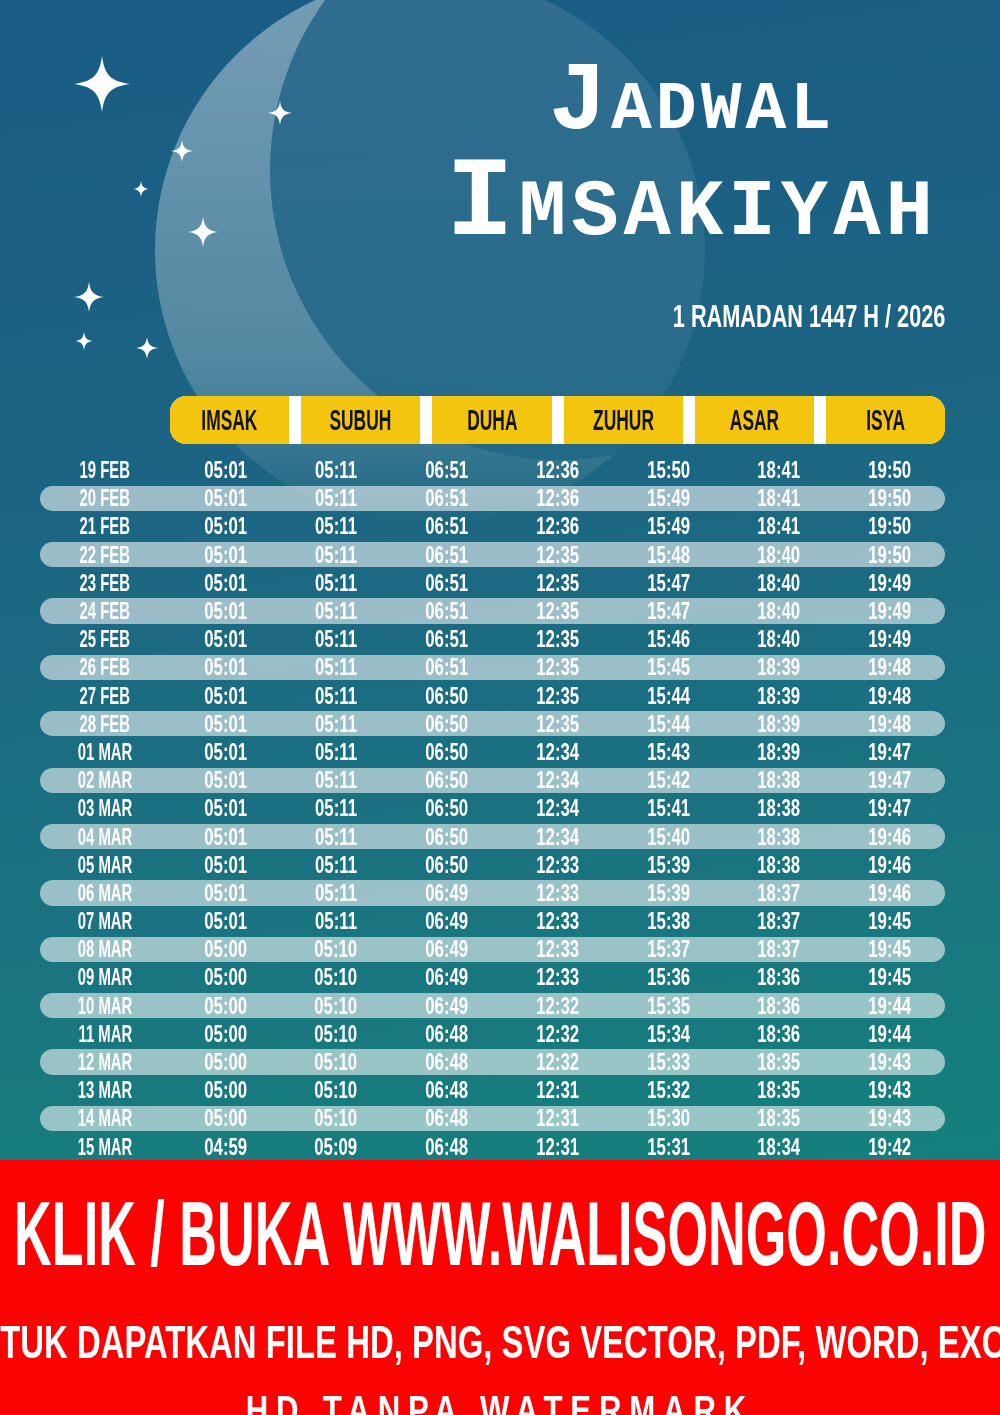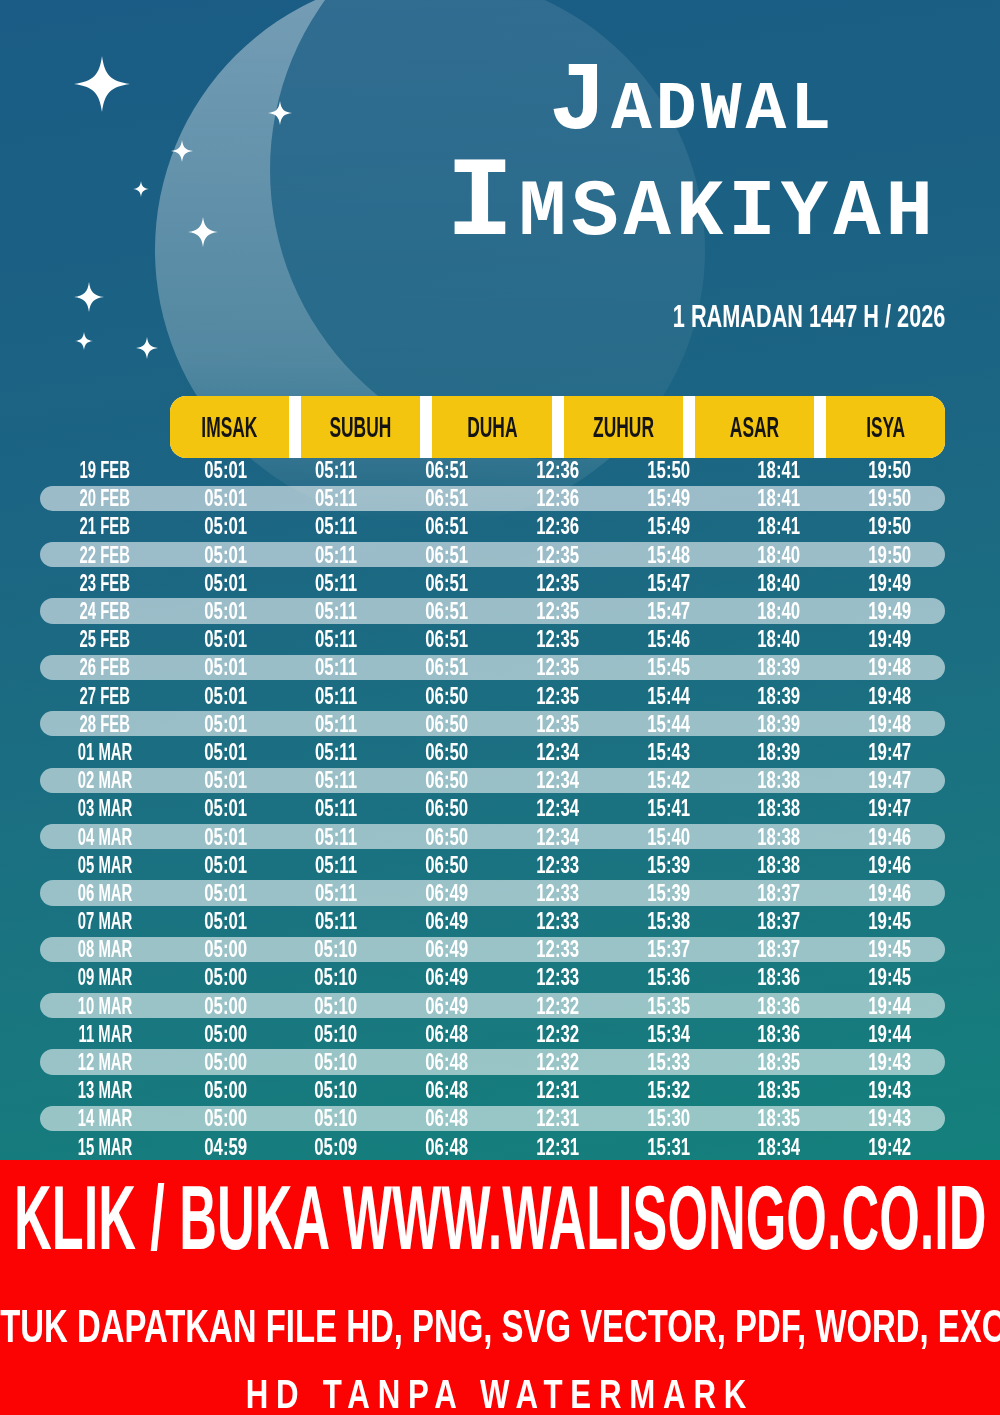--- a/index.html
+++ b/index.html
@@ -7,35 +7,35 @@
   .poster{position:relative;width:1000px;height:1415px;overflow:hidden;
     background:linear-gradient(172deg,#1A5C85 0%,#1C6483 32%,#1A7480 62%,#13837B 88%,#118179 100%);}
   .deco{position:absolute;left:0;top:0;pointer-events:none;}
   .title{position:absolute;top:52px;right:62px;text-align:center;color:#fff;
     font-family:Liberation Mono, monospace;font-weight:600;font-variant:small-caps;}
   .t1{font-size:97px;line-height:100px;letter-spacing:4px;}
   .t2{font-size:113px;line-height:104px;letter-spacing:5px;}
   .subtitle{position:absolute;top:276px;right:55px;text-align:right;color:#fff;font-weight:bold;margin-top:20px;}
   .subtitle .line{line-height:41px;white-space:nowrap;}
   .subtitle .line span{display:inline-block;transform:scaleX(.70);transform-origin:right center;font-size:31px;}
-  .thead{position:absolute;left:170px;top:396px;width:775px;height:62px;display:flex;gap:12px;
+  .thead{position:absolute;left:170px;top:396px;width:775px;height:48px;display:flex;gap:12px;
     background:#fff;border-radius:16px;overflow:hidden;}
   .hcell{flex:1;background:#F3C50E;display:flex;align-items:center;justify-content:center;}
   .hcell span{display:inline-block;transform:scaleX(.58);font-size:30px;font-weight:bold;color:#141414;white-space:nowrap;}
   .rows{position:absolute;left:0;top:456px;width:826px;}
   .trow{position:relative;height:28.2px;}
   .band{position:absolute;left:40px;top:1.5px;width:905px;bottom:1.5px;background:rgba(255,255,255,0.56);border-radius:13px;}
   .rowinner{position:absolute;left:40px;top:0;width:905px;height:100%;display:flex;align-items:center;}
   .dcell{width:130px;text-align:center;}
   .tcell{flex:1;text-align:center;}
   .rows span{display:inline-block;font-weight:bold;color:#fff;font-size:24px;white-space:nowrap;}
   .cnd-d{transform:scaleX(.62);}
   .cnd-t{transform:scaleX(.70);}
   .footer{position:absolute;left:0;bottom:0;width:1000px;height:255px;background:#FB0302;
-    display:flex;flex-direction:column;align-items:center;justify-content:flex-start;padding-top:12px;box-sizing:border-box;color:#fff;font-weight:bold;}
+    display:flex;flex-direction:column;align-items:center;justify-content:flex-start;padding-top:28px;box-sizing:border-box;color:#fff;font-weight:bold;}
   .f1{line-height:92px;white-space:nowrap;}
   .f1 span{display:inline-block;transform:scaleX(.58);font-size:90px;}
   .f2{margin-top:12px;line-height:48px;white-space:nowrap;}
   .f2 span{display:inline-block;transform:scaleX(.70);font-size:47px;}
   .f3{margin-top:12px;line-height:42px;white-space:nowrap;}
   .f3 span{display:inline-block;transform:scaleX(.78);font-size:40px;letter-spacing:10px;}
 </style>
 </head>
 <body>
 

